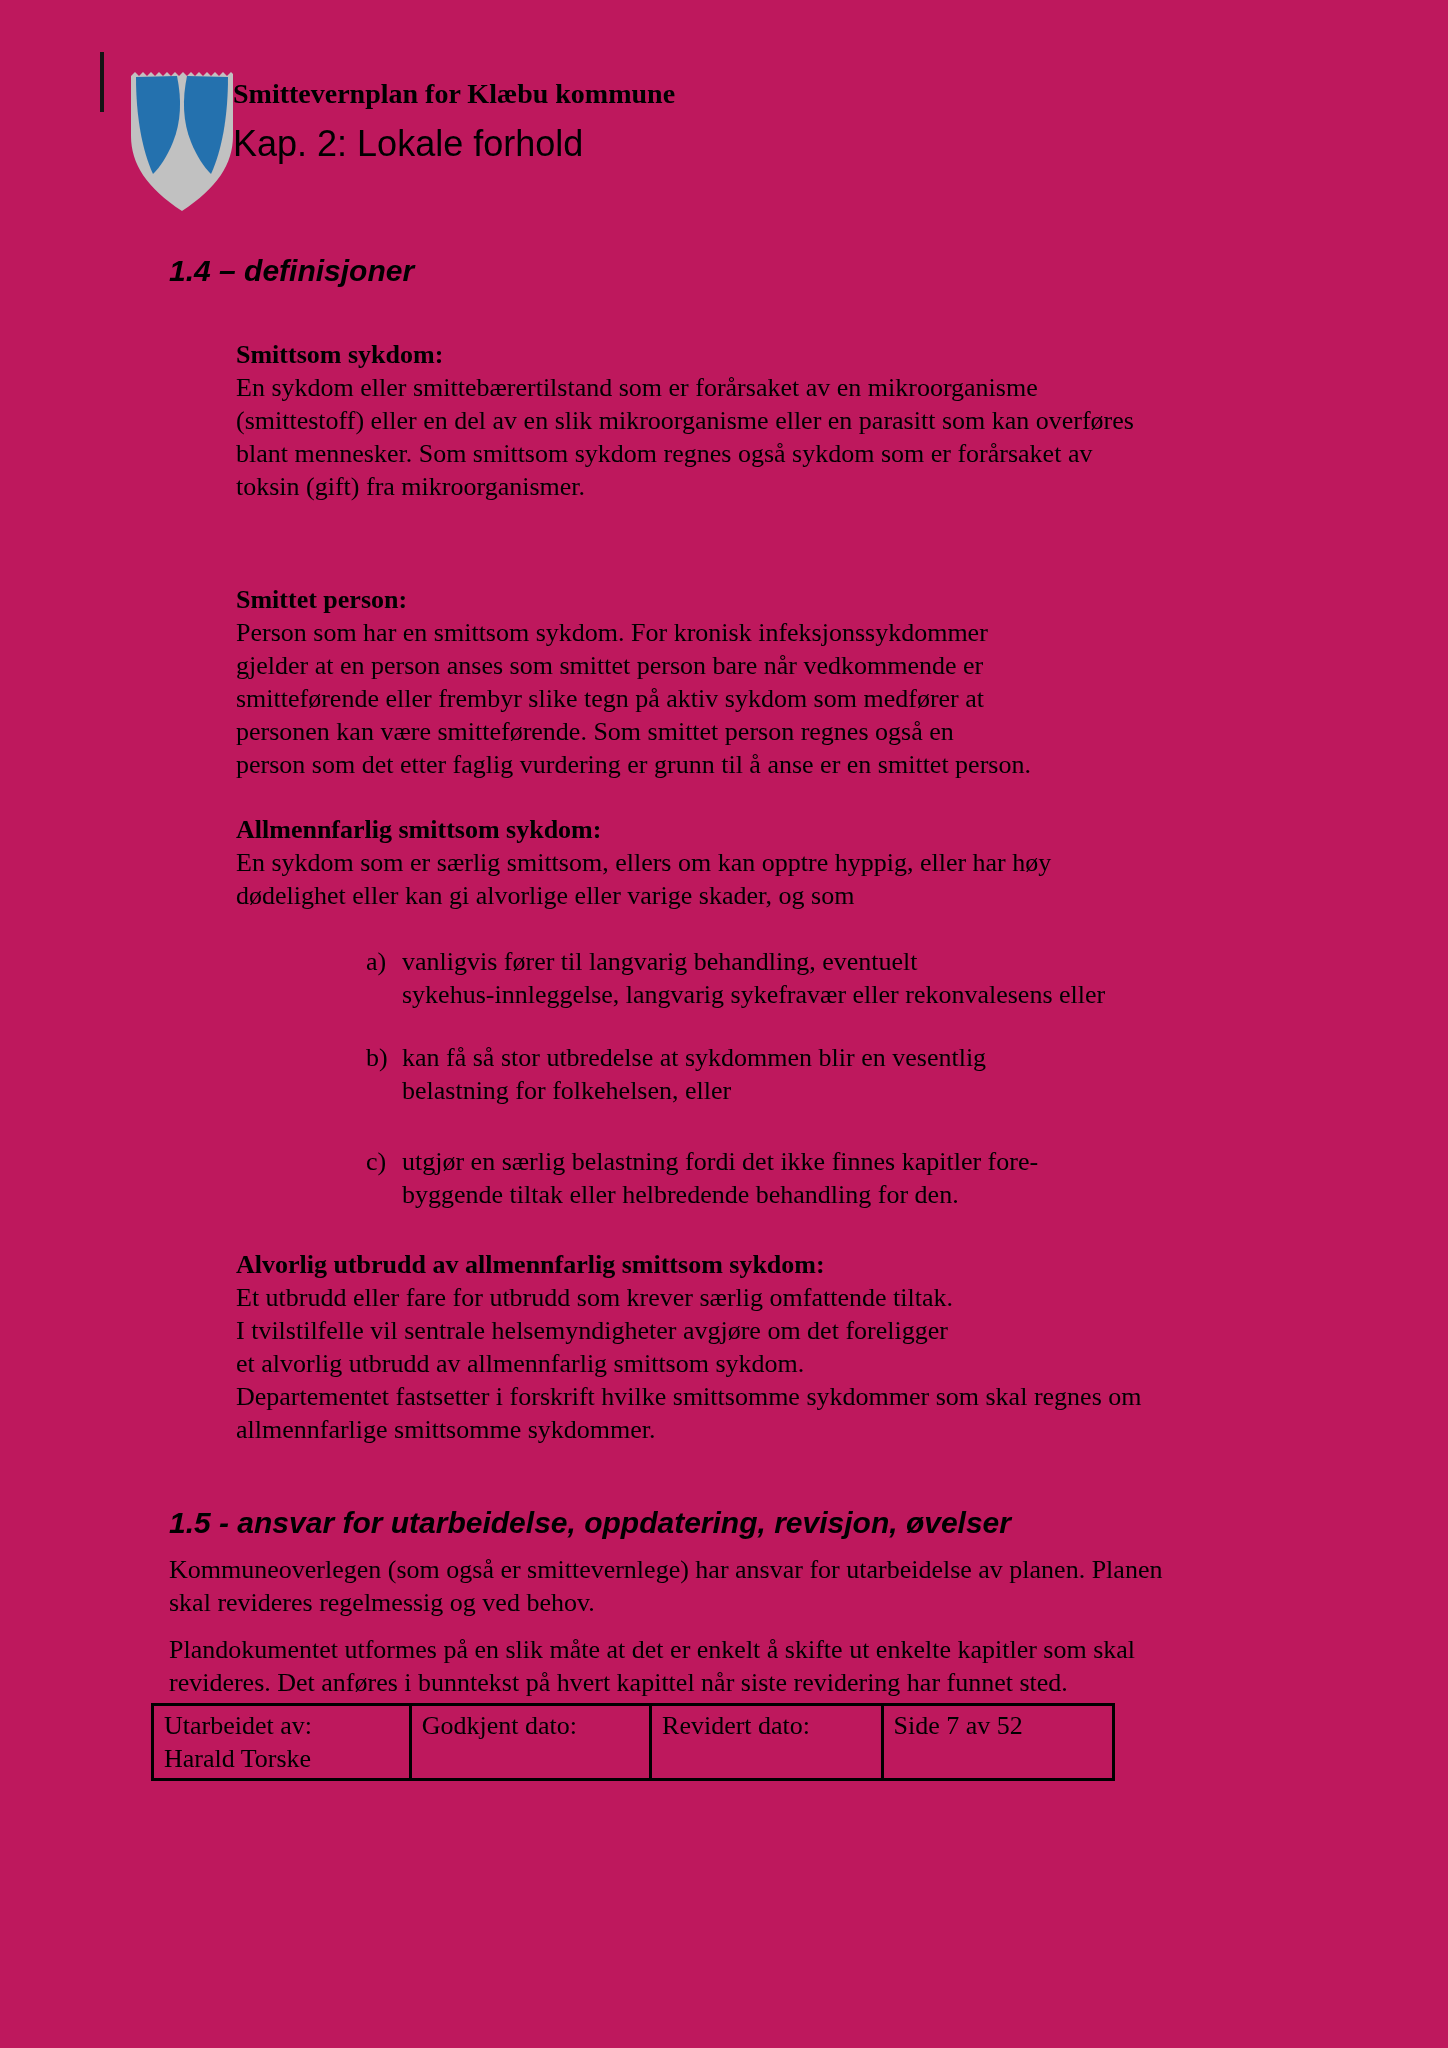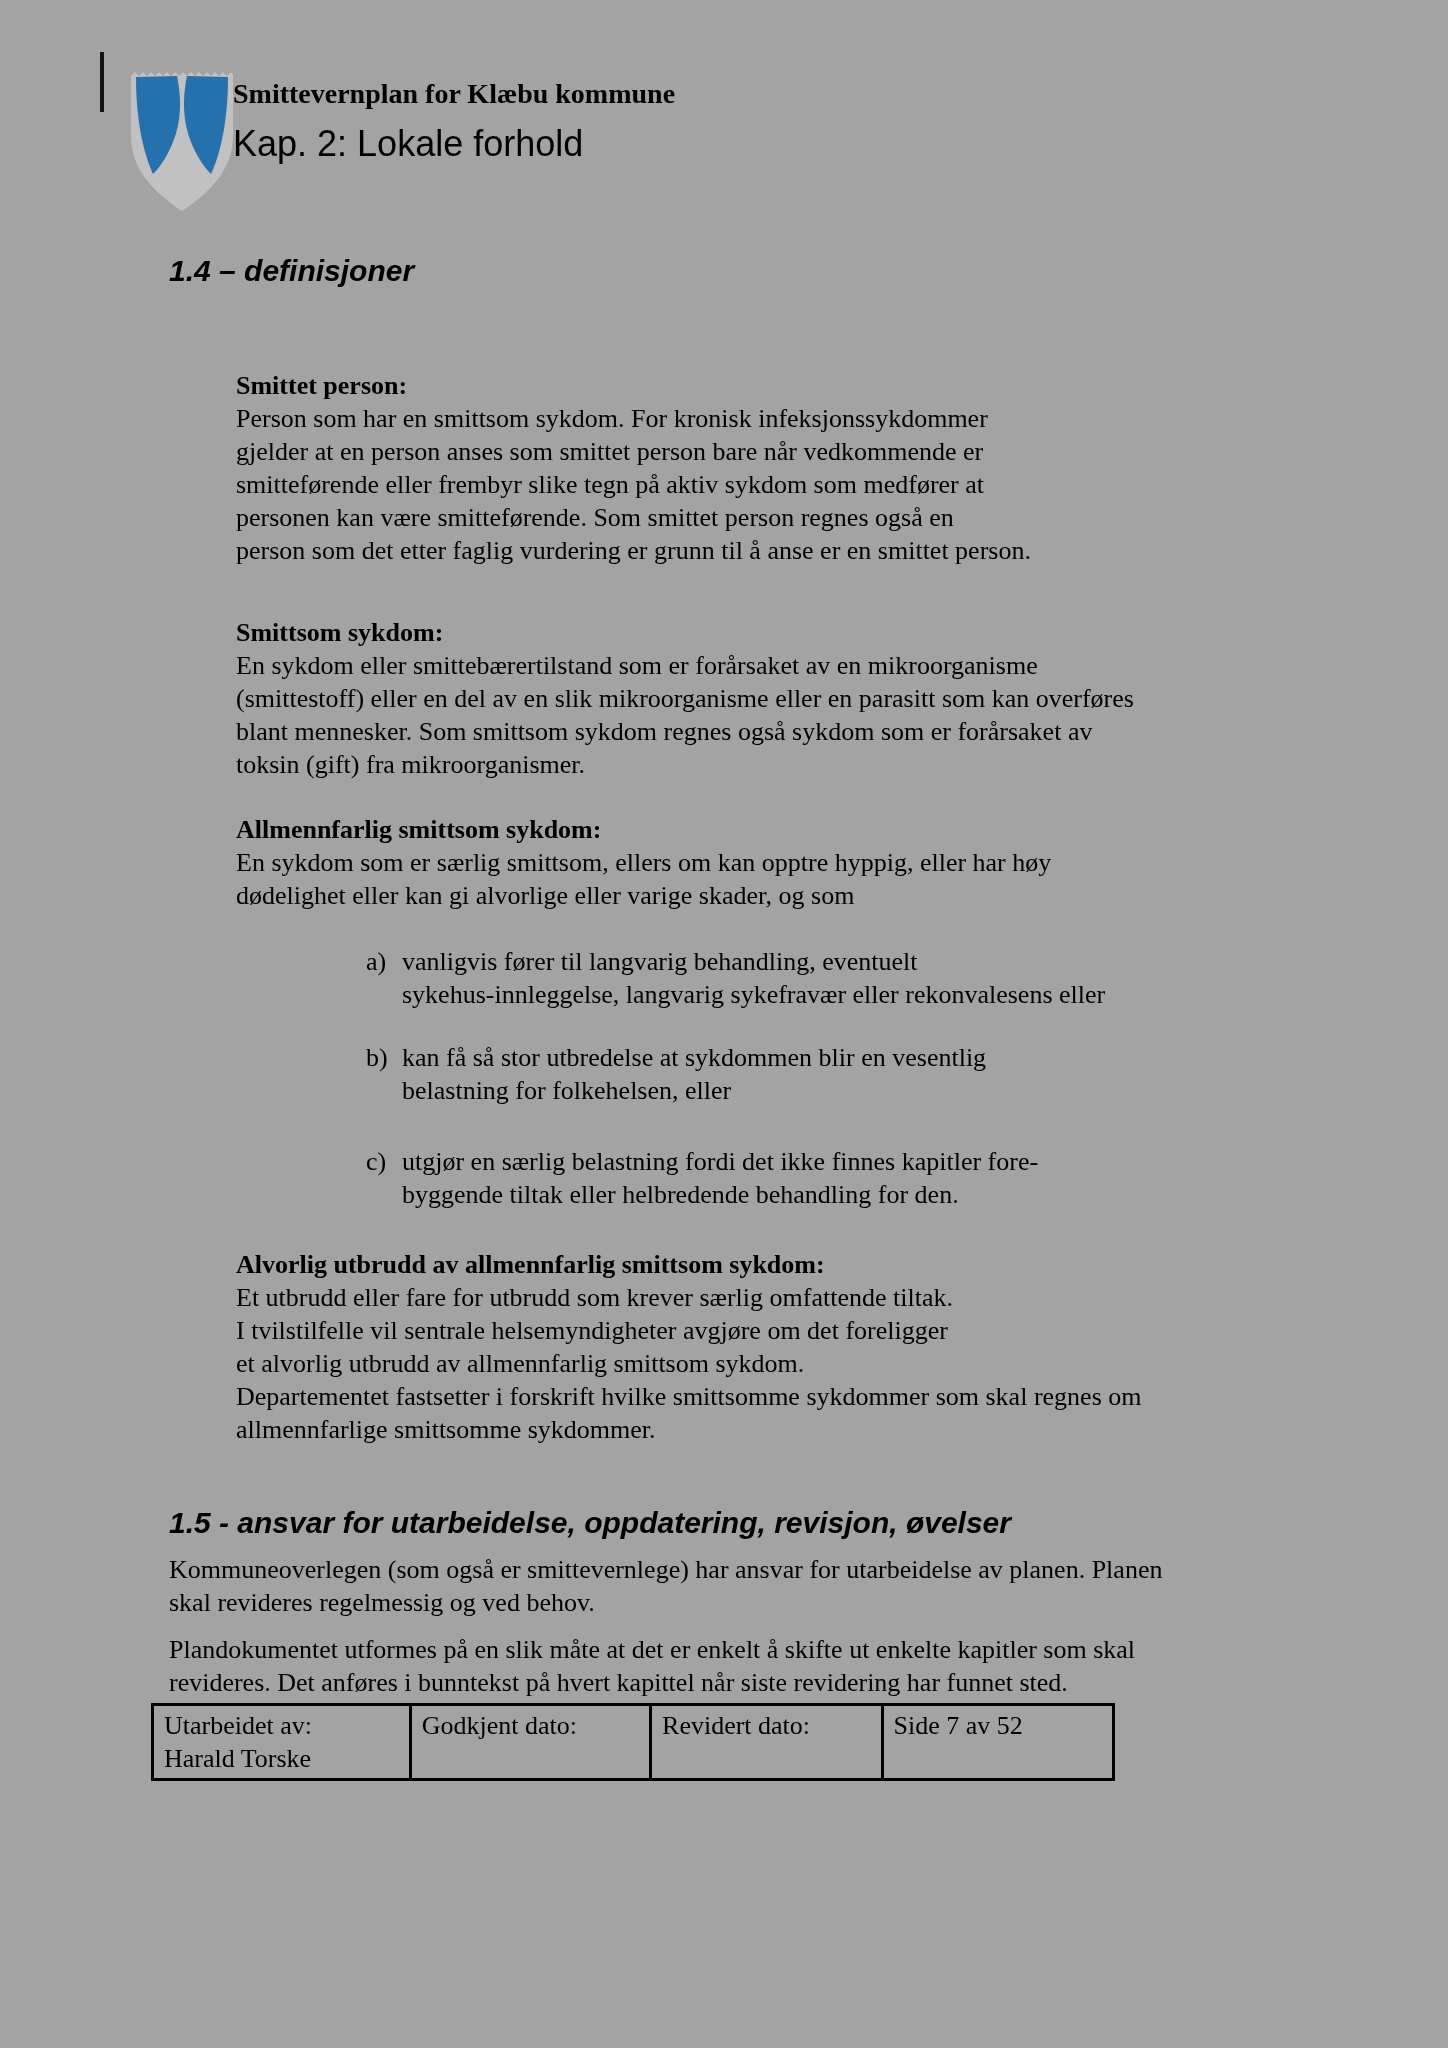--- a/index.html
+++ b/index.html
@@ -1,20 +1,20 @@
 <!DOCTYPE html>
 <html><head>
 <meta charset="utf-8">
 <style>
   html,body { margin:0; padding:0; background:#e8e8e8; }
   .page {
     position:relative;
     width:1448px; height:2048px;
     margin:0 auto;
-    background:#a3a3a3;
+    background:#be185d;
     font-family:"Liberation Serif", serif;
     color:#000;
     overflow:hidden;
   }
   
   .scan-line {
     position:absolute; left:100px; top:52px;
     width:4px; height:60px; background:#141414;
   }
   .crest {
@@ -89,35 +89,35 @@
 
   <div class="header-text">
     <div class="doc-title">Smittevernplan for Klæbu kommune</div>
     <div class="chapter-title">Kap. 2: Lokale forhold</div>
   </div>
 
   <div class="content">
 
     <div class="sec-heading">1.4 – definisjoner</div>
 
+    <div class="def-block def-1">
+      <div class="term">Smittsom sykdom:</div>
+      <div class="deftext">En sykdom eller smittebærertilstand som er forårsaket av en mikroorganisme
+(smittestoff) eller en del av en slik mikroorganisme eller en parasitt som kan overføres
+blant mennesker. Som smittsom sykdom regnes også sykdom som er forårsaket av
+toksin (gift) fra mikroorganismer.</div>
+    </div>
+
     <div class="def-block def-2">
       <div class="term">Smittet person:</div>
       <div class="deftext">Person som har en smittsom sykdom. For kronisk infeksjonssykdommer
 gjelder at en person anses som smittet person bare når vedkommende er
 smitteførende eller frembyr slike tegn på aktiv sykdom som medfører at
 personen kan være smitteførende. Som smittet person regnes også en
 person som det etter faglig vurdering er grunn til å anse er en smittet person.</div>
-    </div>
-
-    <div class="def-block def-1">
-      <div class="term">Smittsom sykdom:</div>
-      <div class="deftext">En sykdom eller smittebærertilstand som er forårsaket av en mikroorganisme
-(smittestoff) eller en del av en slik mikroorganisme eller en parasitt som kan overføres
-blant mennesker. Som smittsom sykdom regnes også sykdom som er forårsaket av
-toksin (gift) fra mikroorganismer.</div>
     </div>
 
     <div class="def-block def-3">
       <div class="term">Allmennfarlig smittsom sykdom:</div>
       <div class="deftext">En sykdom som er særlig smittsom, ellers om kan opptre hyppig, eller har høy
 dødelighet eller kan gi alvorlige eller varige skader, og som</div>
     </div>
 
     <div class="list-item li-a">
       <div class="list-marker">a)</div>

